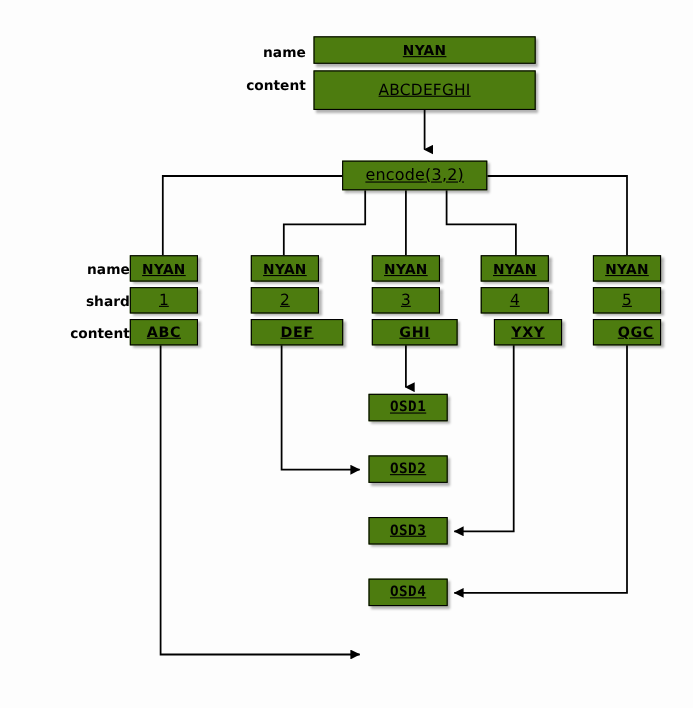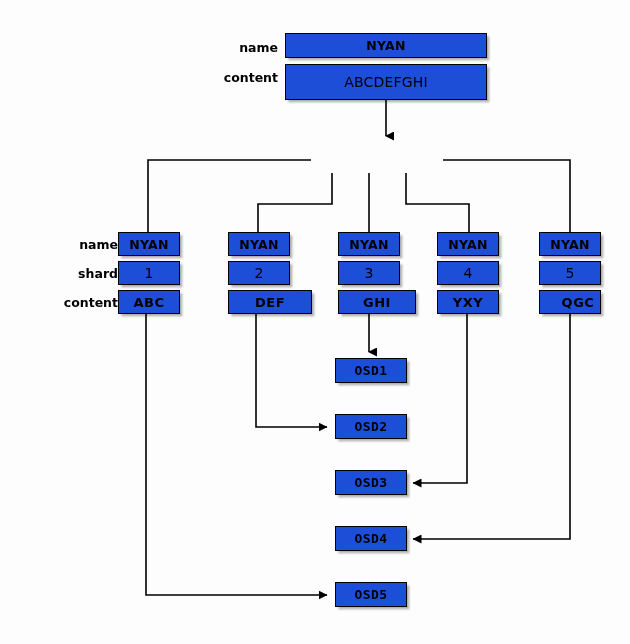--- a/index.html
+++ b/index.html
@@ -17,29 +17,30 @@
   }
   #edges {
     position: absolute;
     left: 0; top: 0;
     width: 630px; height: 644px;
     pointer-events: none;
   }
   .box {
     position: absolute;
     box-sizing: border-box;
-    background: #1d4ed8;
+    background: #4d7c0f;
     border: 1.6px solid #000000;
     display: flex;
     align-items: center;
     justify-content: center;
     color: #000000;
     box-shadow: 2.5px 2.5px 2.2px rgba(0,0,0,0.30);
     white-space: nowrap;
     z-index: 2;
+    text-decoration: underline;
   }
   .b-name {
     font-weight: bold;
     font-size: 12.5px;
     letter-spacing: 0.3px;
   }
   .b-content {
     font-weight: normal;
     font-size: 14px;
     letter-spacing: 0.2px;
@@ -133,44 +134,44 @@
       <polyline points="570,303 570,539 413,539" fill="none" stroke="#000" stroke-width="1.6" marker-end="url(#arrowright)"></polyline>
     </g>
   </svg>
 
   <div class="rowlabel" style="left:168px; top:40px; width:110px;">name</div>
   <div class="box b-name" style="left:285px; top:33px; width:202px; height:25px;">NYAN</div>
 
   <div class="rowlabel" style="left:168px; top:70px; width:110px;">content</div>
   <div class="box b-content" style="left:285px; top:64px; width:202px; height:36px;">ABCDEFGHI</div>
 
+  <div class="box b-encode" style="left:311px; top:146px; width:132px; height:27px;">encode(3,2)</div>
 
   <div class="rowlabel" style="left:18px; top:237px; width:100px;">name</div>
   <div class="rowlabel" style="left:18px; top:266px; width:100px;">shard</div>
   <div class="rowlabel" style="left:18px; top:295px; width:100px;">content</div>
 
   <div class="box b-name" style="left:118px; top:232px; width:62px; height:24px;">NYAN</div>
   <div class="box b-shardnum" style="left:118px; top:261px; width:62px; height:24px;">1</div>
   <div class="box b-shardcontent" style="left:118px; top:290px; width:62px; height:24px;">ABC</div>
 
   <div class="box b-name" style="left:228px; top:232px; width:62px; height:24px;">NYAN</div>
   <div class="box b-shardnum" style="left:228px; top:261px; width:62px; height:24px;">2</div>
   <div class="box b-shardcontent" style="left:228px; top:290px; width:84px; height:24px;">DEF</div>
 
   <div class="box b-name" style="left:338px; top:232px; width:62px; height:24px;">NYAN</div>
   <div class="box b-shardnum" style="left:338px; top:261px; width:62px; height:24px;">3</div>
   <div class="box b-shardcontent" style="left:338px; top:290px; width:78px; height:24px;text-align:right;">GHI</div>
 
   <div class="box b-name" style="left:437px; top:232px; width:62px; height:24px;">NYAN</div>
   <div class="box b-shardnum" style="left:437px; top:261px; width:62px; height:24px;">4</div>
-  <div class="box b-shardcontent" style="left:437px; top:290px; width:62px; height:24px;">YXY</div>
+  <div class="box b-shardcontent" style="left:449px; top:290px; width:62px; height:24px;">YXY</div>
 
   <div class="box b-name" style="left:539px; top:232px; width:62px; height:24px;">NYAN</div>
   <div class="box b-shardnum" style="left:539px; top:261px; width:62px; height:24px;">5</div>
   <div class="box b-shardcontent" style="left:539px; top:290px; width:62px; height:24px;padding-left:16px;">QGC</div>
 
   <div class="box b-osd" style="left:335px; top:358px; width:72px; height:25px;">OSD1</div>
   <div class="box b-osd" style="left:335px; top:414px; width:72px; height:25px;">OSD2</div>
   <div class="box b-osd" style="left:335px; top:470px; width:72px; height:25px;">OSD3</div>
   <div class="box b-osd" style="left:335px; top:526px; width:72px; height:25px;">OSD4</div>
-  <div class="box b-osd" style="left:335px; top:582px; width:72px; height:25px;">OSD5</div>
 
 </div>
 
 </body></html>

